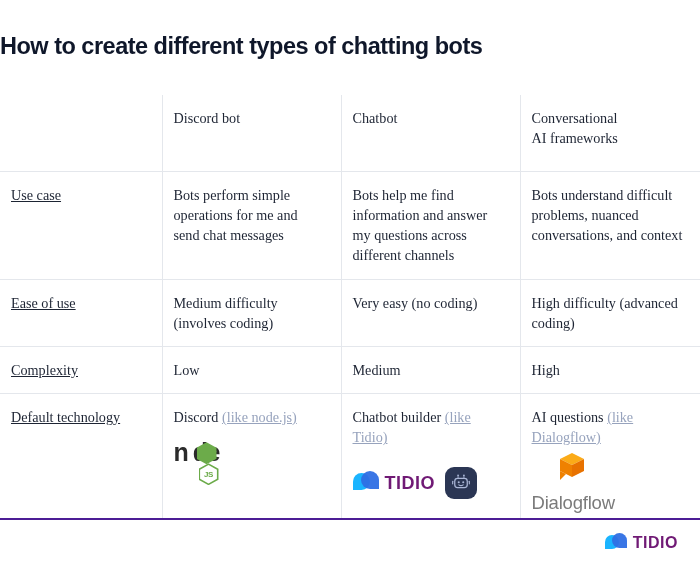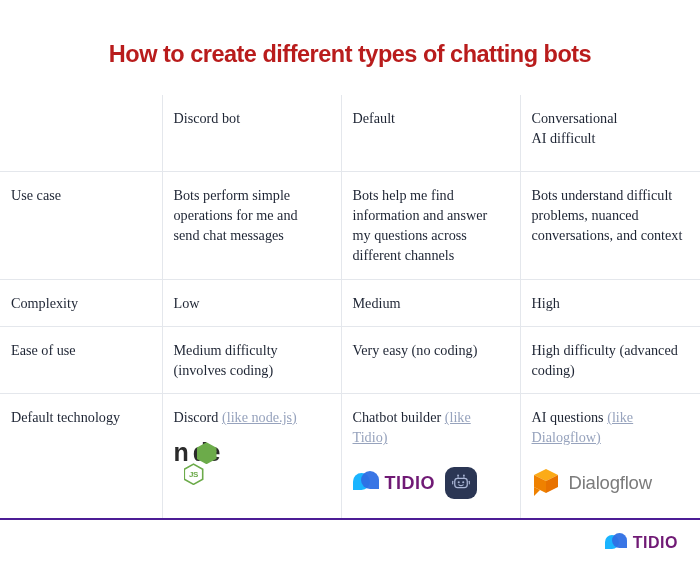--- a/index.html
+++ b/index.html
@@ -13,24 +13,23 @@
     font-family: "Liberation Serif", serif;
     overflow: hidden;
     position: relative;
   }
 
   
   .title {
     font-family: "Liberation Sans", sans-serif;
     font-weight: bold;
     font-size: 23.5px;
-    color: #b91c1c;
-    text-align: center;
+    color: #0f172a;
     letter-spacing: -0.5px;
-    padding-top: 40px;
+    padding-top: 32px;
     line-height: 1.2;
   }
 
   
   .table-wrap {
     position: absolute;
     top: 95px;
     left: 0;
     width: 700px;
   }
@@ -68,20 +67,21 @@
     height: 50px;
     padding-top: 14px;
   }
   thead th.blank { border-right: 1px solid #e4e7ec; }
 
   
   td.rowlabel {
     font-weight: bold;
     color: #101828;
     font-size: 14.2px;
+    text-decoration: underline;
   }
 
   
   .muted {
     color: #97a3bd;
     text-decoration: underline;
   }
 
   
   tr.lastrow td { border-bottom: 2px solid #4c1d95; }
@@ -116,21 +116,21 @@
     position: absolute;
     left: 23px;
     top: 2px;
     width: 20px;
     height: 22px;
     background: #6cab4a;
     clip-path: polygon(50% 0%, 100% 25%, 100% 75%, 50% 100%, 0% 75%, 0% 25%);
   }
   .node-js-badge {
     position: absolute;
-    left: 10px;
+    left: 25px;
     top: 23px;
     width: 20px;
     height: 22px;
   }
   .node-js-badge .hexline {
     position: absolute;
     inset: 0;
     background: #6cab4a;
     clip-path: polygon(50% 0%, 100% 25%, 100% 75%, 50% 100%, 0% 75%, 0% 25%,
                        50% 0%, 50% 8%, 8% 29%, 8% 71%, 50% 92%, 92% 71%, 92% 29%, 50% 8%);
@@ -196,20 +196,21 @@
     display: flex;
     align-items: center;
     justify-content: center;
   }
 
   
   .df-logo {
     display: flex;
     align-items: center;
     gap: 7px;
+    flex-direction: column;
   }
   .df-word {
     font-family: "Liberation Sans", sans-serif;
     font-size: 18.5px;
     color: #7b7b7b;
     letter-spacing: -0.2px;
   }
 
   
   .footer {
@@ -235,48 +236,48 @@
     <colgroup>
       <col class="c0">
         <col class="c1">
         <col class="c2">
         <col class="c3">
     </colgroup>
     <thead>
       <tr>
         <th class="blank"></th>
         <th>Discord bot</th>
-        <th>Default</th>
+        <th>Chatbot</th>
         <th>
           <span>Conversational</span><br>
-          <span>AI difficult</span>
+          <span>AI frameworks</span>
         </th>
       </tr>
     </thead>
     <tbody>
 
       <tr>
         <td class="rowlabel">Use case</td>
         <td>Bots perform simple operations for me and send chat messages</td>
         <td>Bots help me find information and answer my questions across different channels</td>
         <td>Bots understand difficult problems, nuanced conversations, and context</td>
       </tr>
 
       <tr>
+        <td class="rowlabel">Ease of use</td>
+        <td>Medium difficulty (involves coding)</td>
+        <td>Very easy (no coding)</td>
+        <td>High difficulty (advanced coding)</td>
+      </tr>
+
+      <tr>
         <td class="rowlabel">Complexity</td>
         <td>Low</td>
         <td>Medium</td>
         <td>High</td>
-      </tr>
-
-      <tr>
-        <td class="rowlabel">Ease of use</td>
-        <td>Medium difficulty (involves coding)</td>
-        <td>Very easy (no coding)</td>
-        <td>High difficulty (advanced coding)</td>
       </tr>
 
       <tr class="lastrow">
         <td class="rowlabel">Default technology</td>
 
         <td>
           <span>Discord </span><span class="muted">(like node.js)</span>
           <div class="logo-row">
             <div class="node-logo">
               <span class="node-word">n de</span>

